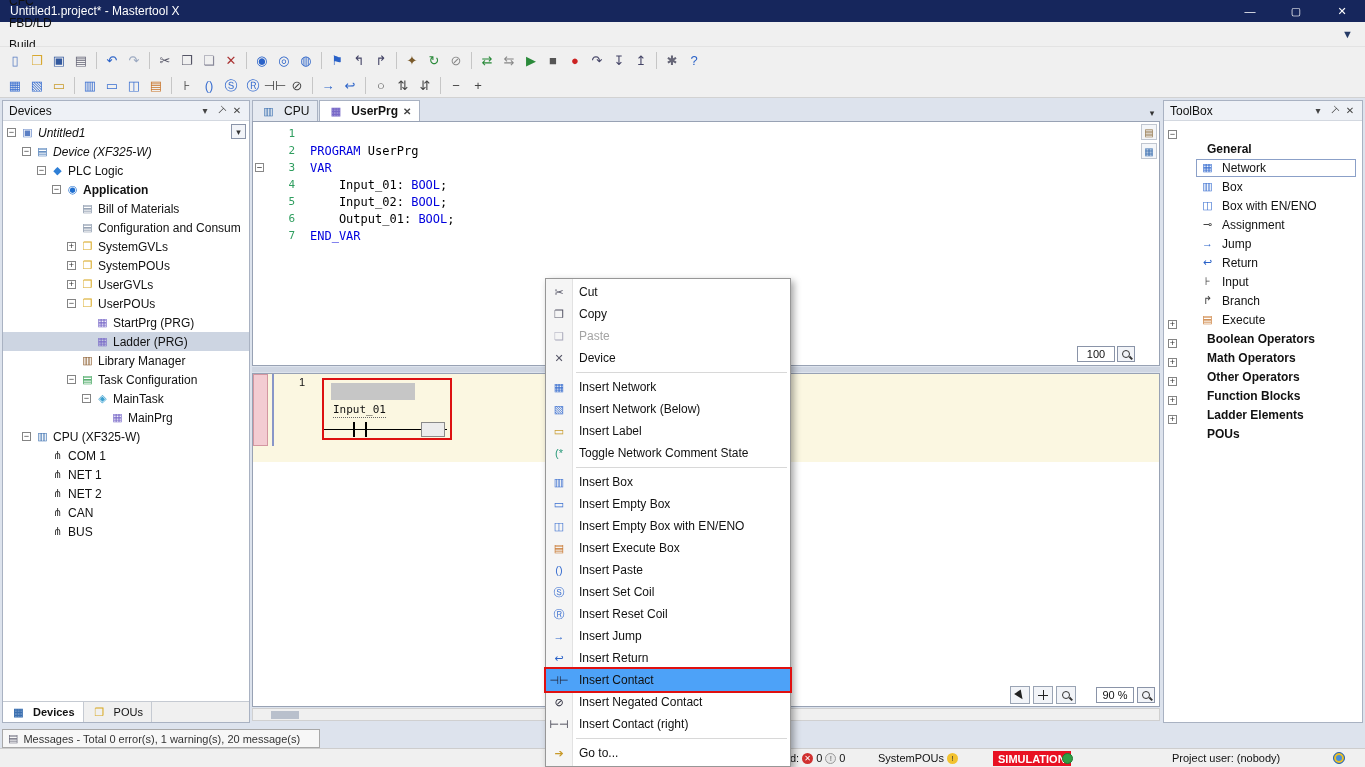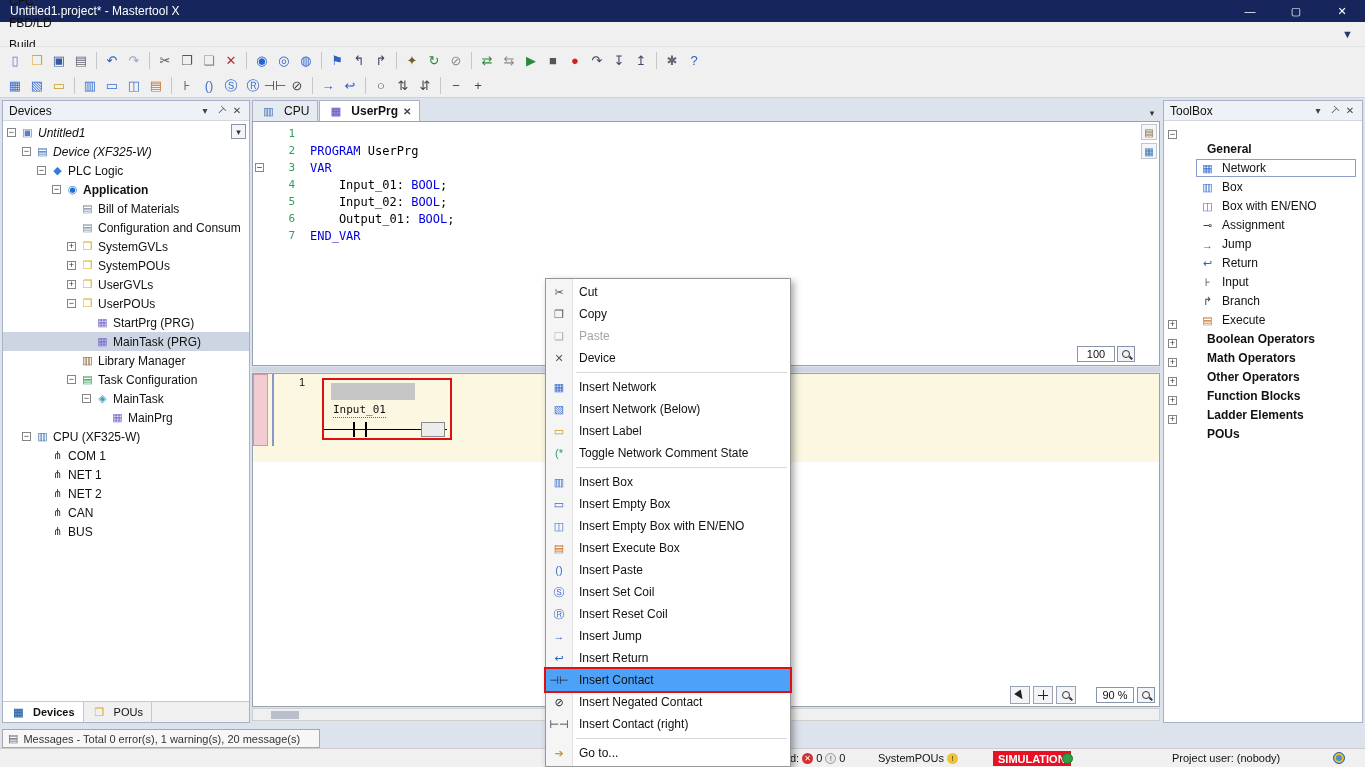--- a/index.html
+++ b/index.html
@@ -49,21 +49,21 @@
   .combo-btn { position:absolute; right:3px; top:23px; width:15px; height:15px; border:1px solid #8a94a8; background:#f2f4f8; font-size:9px; display:flex; align-items:center; justify-content:center; color:#333; }
 
   .panel-tabs { position:absolute; left:0; right:0; bottom:0; height:21px; display:flex; border-top:1px solid #c5cad2; background:#f0f0f0; }
   .ptab { display:flex; align-items:center; gap:4px; padding:0 8px; font-size:11px; border-right:1px solid #c5cad2; }
   .ptab.active { background:#fff; font-weight:bold; }
 
   
   .tb-list { position:absolute; left:0; top:24px; right:0; bottom:0; overflow:hidden; }
   .tbrow { height:19px; display:flex; align-items:center; white-space:nowrap; }
   .tbrow.header .tlabel { font-weight:bold; }
-  .item-box { display:flex; align-items:flex-end; gap:4px; flex:1; margin-right:6px; padding:1px 3px; border:1px solid transparent;margin-top:28px; }
+  .item-box { display:flex; align-items:flex-start; gap:4px; flex:1; margin-right:6px; padding:1px 3px; border:1px solid transparent;margin-top:28px; }
   .tbrow.selected .item-box { border-color:#8ba0c8; background:#fff; }
 
   
   #editor-panel { position:absolute; left:252px; top:100px; width:908px; height:623px; background:#dde3ed; }
   .etabbar { height:21px; display:flex; align-items:flex-end; }
   .etab { height:21px; display:flex; align-items:center; gap:5px; padding:0 8px; background:#e6eaf1; border:1px solid #a9b2c2; border-bottom:none; margin-right:1px; }
   .etab.active { background:#fff; font-weight:bold; }
   .tclose { font-size:10px; color:#444; }
   .tclose:empty { display:none; }
   .etab-chevron { margin-left:auto; width:16px; height:16px; display:flex; align-items:center; justify-content:center; font-size:9px; color:#333; }
@@ -408,21 +408,21 @@
       <span class="tlabel">UserPOUs</span>
     </div>
       <div class="trow" style="padding-left: 79px;">
       <span class="exp"></span>
       <span class="ticon" style="color: rgb(120, 104, 200);">▦</span>
       <span class="tlabel">StartPrg (PRG)</span>
     </div>
       <div class="trow selected" style="padding-left: 79px;">
       <span class="exp"></span>
       <span class="ticon" style="color: rgb(120, 104, 200);">▦</span>
-      <span class="tlabel">MainTask (PRG)</span>
+      <span class="tlabel">Ladder (PRG)</span>
     </div>
       <div class="trow" style="padding-left: 64px;">
       <span class="exp"></span>
       <span class="ticon" style="color: rgb(138, 90, 42);">▥</span>
       <span class="tlabel">Library Manager</span>
     </div>
       <div class="trow" style="padding-left: 64px;">
       <span class="exp">−</span>
       <span class="ticon" style="color: rgb(42, 154, 74);">▤</span>
       <span class="tlabel">Task Configuration</span>

